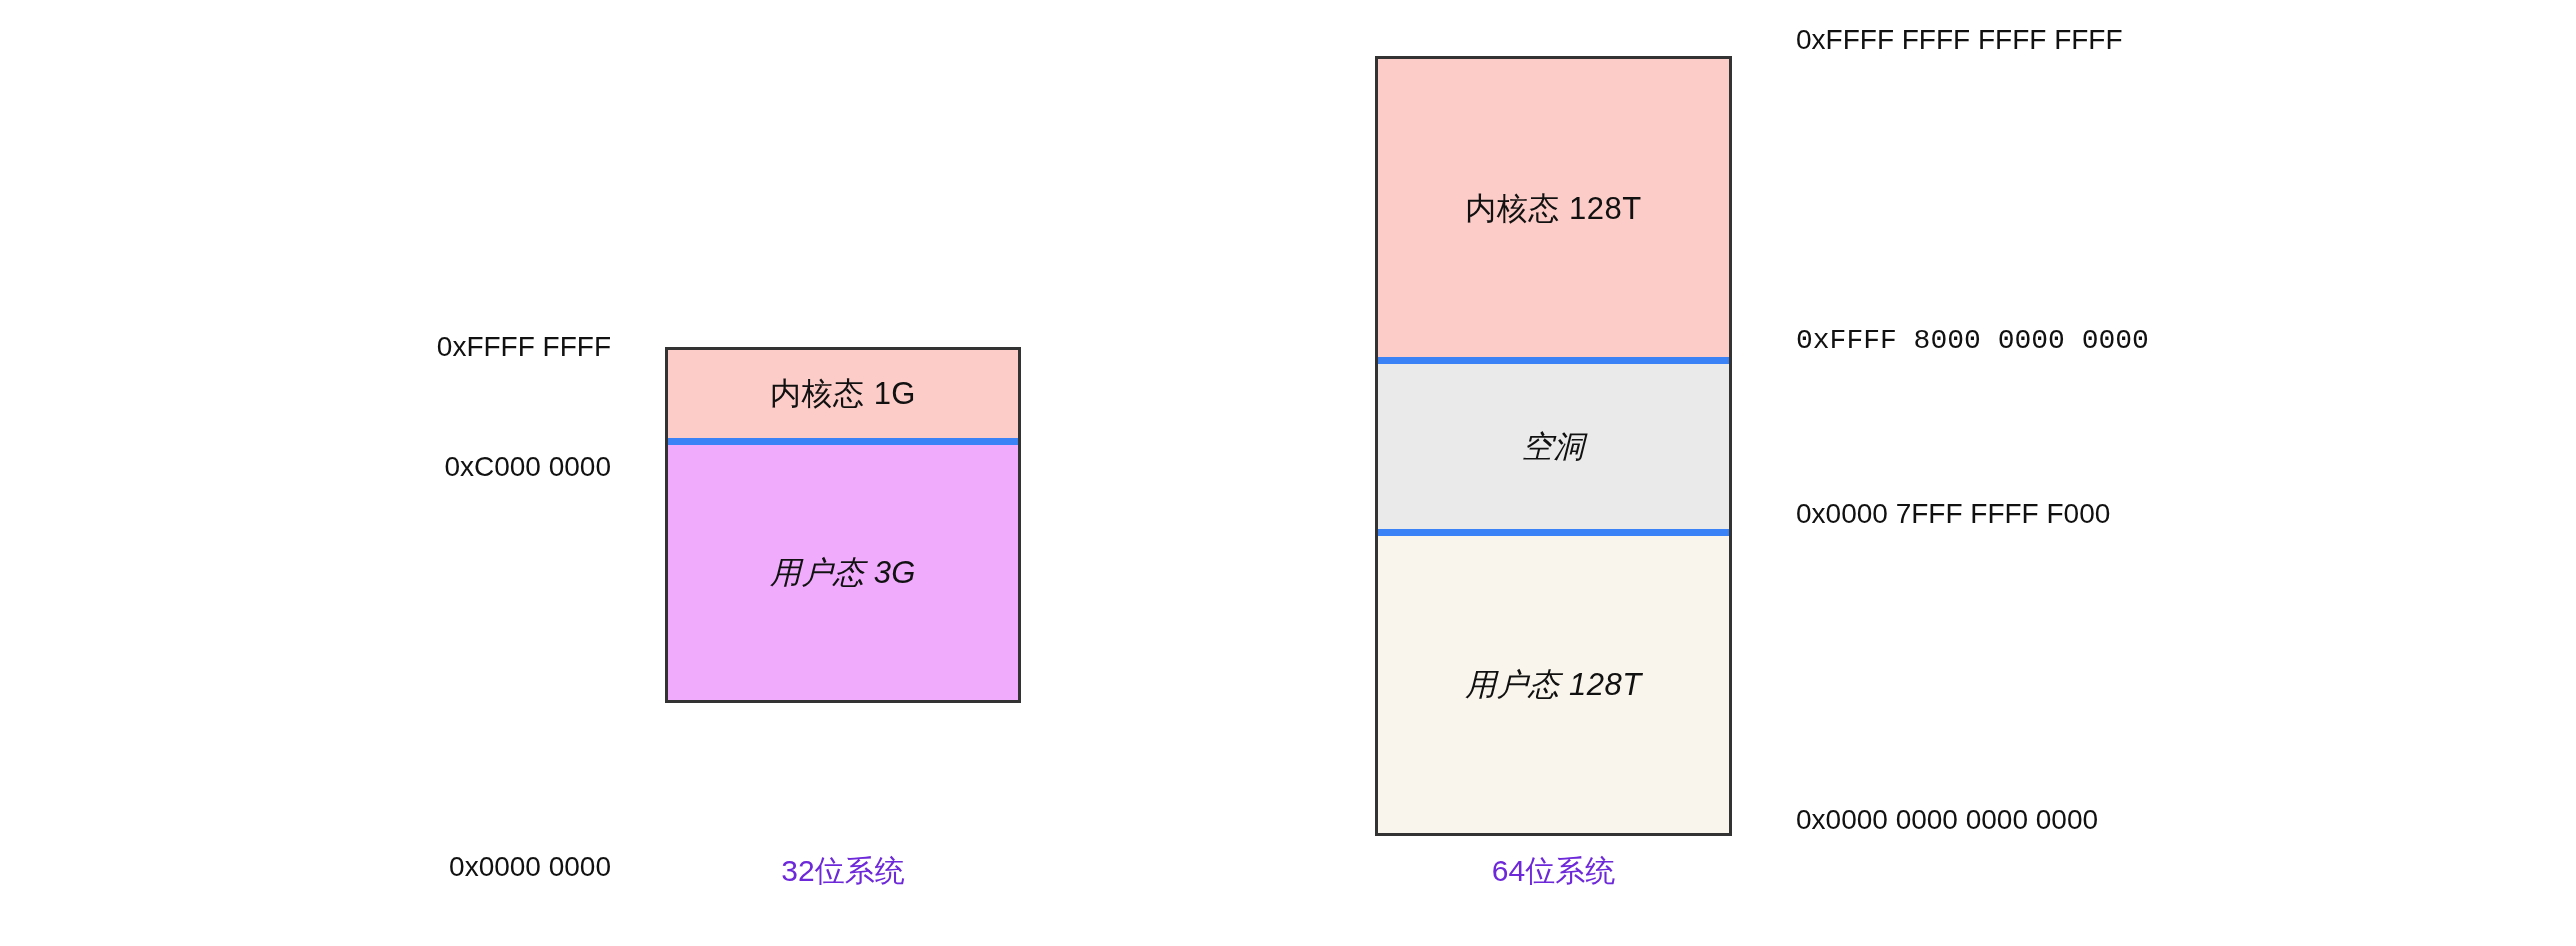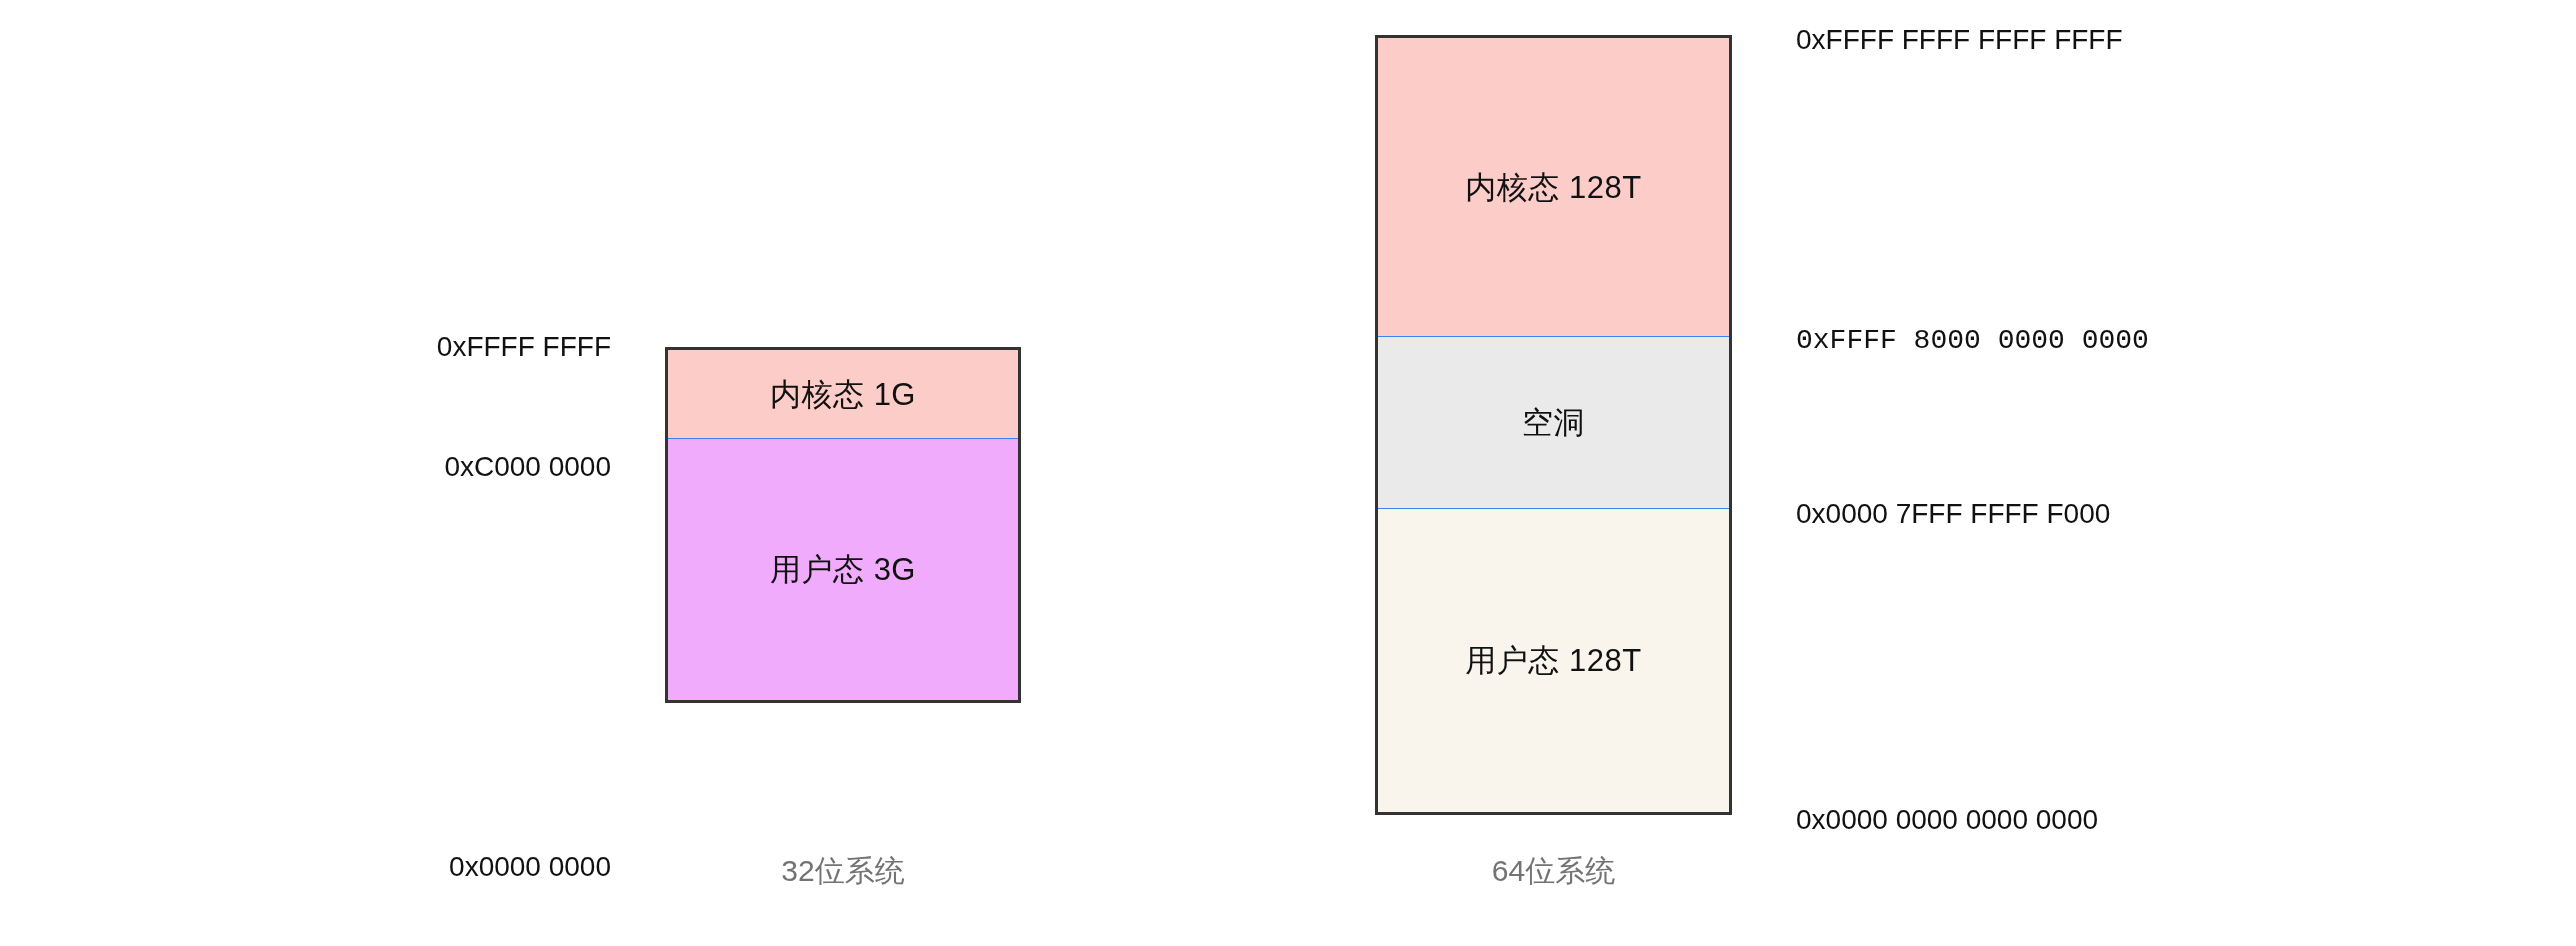--- a/index.html
+++ b/index.html
@@ -33,21 +33,22 @@
     display: flex;
     align-items: center;
     justify-content: center;
     font-size: 31px;
     line-height: 1;
     letter-spacing: 0.5px;
     color: #111111;
     overflow: hidden;
   }
   .mem-region + .mem-region {
-    border-top: 1px solid #3b82f6;
+    border-top: 7px solid #3b82f6;
+    font-style: italic;
   }
 
   
   .addr-label {
     position: absolute;
     font-size: 28px;
     line-height: 1;
     white-space: nowrap;
     color: #111111;
   }
@@ -58,40 +59,40 @@
     text-align: left;
   }
 
   
   .diagram-caption {
     position: absolute;
     font-size: 30px;
     line-height: 1;
     text-align: center;
     white-space: nowrap;
-    color: #737373;
+    color: #6d28d9;
   }
 
   
   #col-32 {
     left: 665px;
     top: 347px;
     width: 356px;
     height: 356px;
   }
   #caption-32 {
     left: 665px;
     top: 856px;
     width: 356px;
   }
 
   
   #col-64 {
     left: 1375px;
-    top: 35px;
+    top: 56px;
     width: 357px;
     height: 780px;
   }
   #caption-64 {
     left: 1375px;
     top: 856px;
     width: 357px;
   }
 </style>
 </head>

